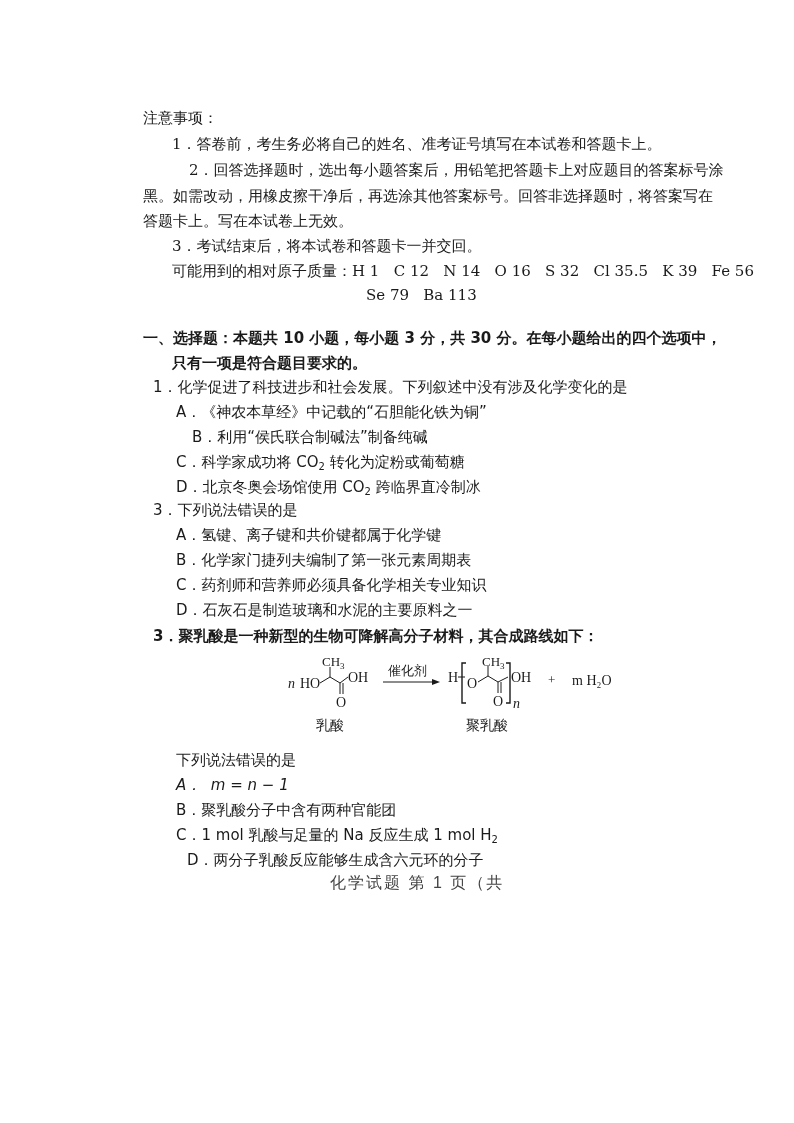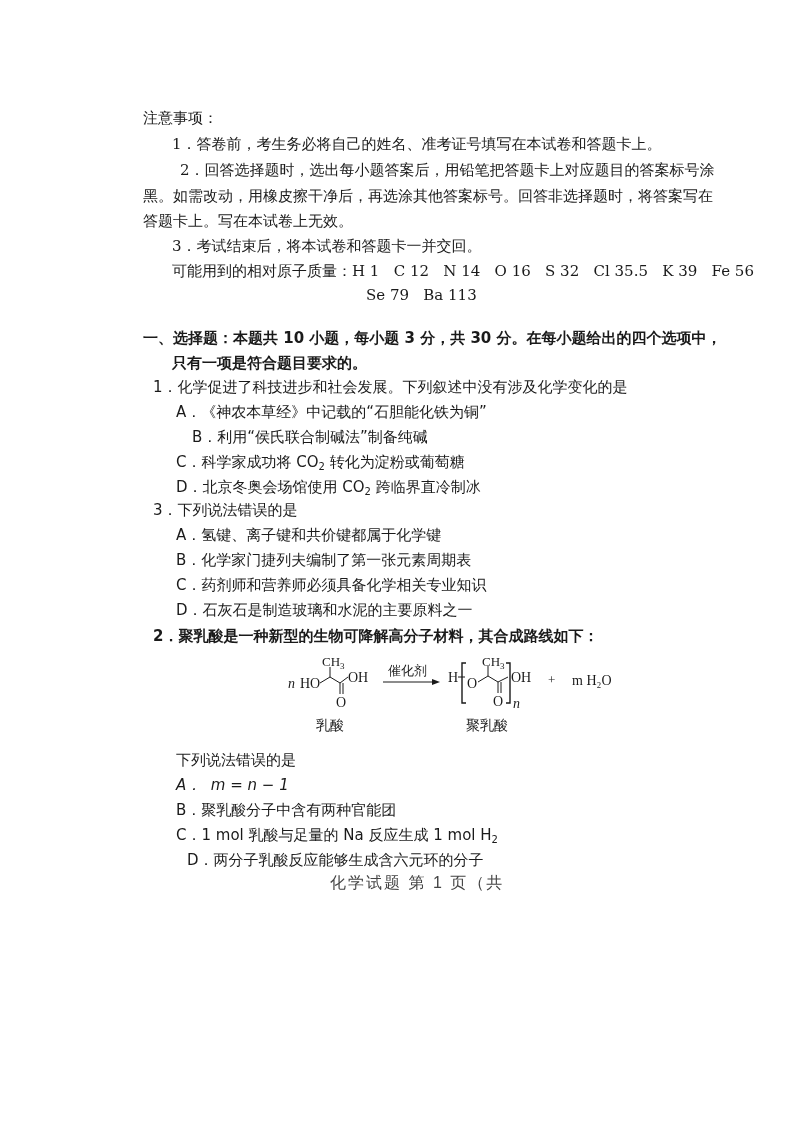--- a/index.html
+++ b/index.html
@@ -13,21 +13,21 @@
   sub { font-size: 10px; vertical-align: -3px; }
   .chem { position: absolute; left: 280px; top: 655px; width: 400px; height: 95px; }
   .chem text { font-family: "Liberation Serif", "DejaVu Serif", serif; fill: #1a1a1a; }
   .footer { position: absolute; left: 330px; top: 873px; font-size: 16px; color: #444; letter-spacing: 2px; font-family: Liberation Sans, sans-serif; }
 </style>
 </head>
 <body>
 
 <div class="line" style="left:143px; top:108px;">注意事项：</div>
 <div class="line" style="left:172px; top:134px;">1．答卷前，考生务必将自己的姓名、准考证号填写在本试卷和答题卡上。</div>
-<div class="line" style="left:180px; top:160px;">2．回答选择题时，选出每小题答案后，用铅笔把答题卡上对应题目的答案标号涂</div>
+<div class="line" style="left:189px; top:160px;">2．回答选择题时，选出每小题答案后，用铅笔把答题卡上对应题目的答案标号涂</div>
 <div class="line" style="left:143px; top:186px;">黑。如需改动，用橡皮擦干净后，再选涂其他答案标号。回答非选择题时，将答案写在</div>
 <div class="line" style="left:143px; top:211px;">答题卡上。写在本试卷上无效。</div>
 <div class="line" style="left:172px; top:236px;">3．考试结束后，将本试卷和答题卡一并交回。</div>
 <div class="line" style="left:172px; top:261px;">
   <span>可能用到的相对原子质量：</span><span style="white-space:pre;">H 1   C 12   N 14   O 16   S 32   Cl 35.5   K 39   Fe 56</span>
 </div>
 <div class="line" style="left:366px; top:285px; white-space:pre;">Se 79   Ba 113</div>
 
 <div class="line bold" style="left:143px; top:328px;">一、选择题：本题共 10 小题，每小题 3 分，共 30 分。在每小题给出的四个选项中，</div>
 <div class="line bold" style="left:172px; top:353px;">只有一项是符合题目要求的。</div>
@@ -41,21 +41,21 @@
 <div class="line opt" style="left:176px; top:477px;">
   <span>D．北京冬奥会场馆使用 CO</span><sub>2</sub><span> 跨临界直冷制冰</span>
 </div>
 
 <div class="line opt" style="left:153px; top:500px;">3．下列说法错误的是</div>
 <div class="line opt" style="left:176px; top:525px;">A．氢键、离子键和共价键都属于化学键</div>
 <div class="line opt" style="left:176px; top:550px;">B．化学家门捷列夫编制了第一张元素周期表</div>
 <div class="line opt" style="left:176px; top:575px;">C．药剂师和营养师必须具备化学相关专业知识</div>
 <div class="line opt" style="left:176px; top:600px;">D．石灰石是制造玻璃和水泥的主要原料之一</div>
 
-<div class="line bold" style="left:153px; top:626px;">2．聚乳酸是一种新型的生物可降解高分子材料，其合成路线如下：</div>
+<div class="line bold" style="left:153px; top:626px;">3．聚乳酸是一种新型的生物可降解高分子材料，其合成路线如下：</div>
 
 <svg class="chem" viewBox="0 0 400 95" width="400" height="95">
   <g>
     <text x="8" y="33" font-size="14" font-style="italic">n</text>
     <text x="20" y="33" font-size="14">HO</text>
     <line x1="40" y1="28" x2="50" y2="22" stroke="#1a1a1a" stroke-width="1"></line>
     <line x1="50" y1="22" x2="50" y2="12" stroke="#1a1a1a" stroke-width="1"></line>
     <text x="42" y="11" font-size="13"><tspan>CH</tspan><tspan font-size="9" dy="3">3</tspan></text>
     <line x1="50" y1="22" x2="60" y2="28" stroke="#1a1a1a" stroke-width="1"></line>
     <line x1="60" y1="28" x2="68" y2="22" stroke="#1a1a1a" stroke-width="1"></line>

